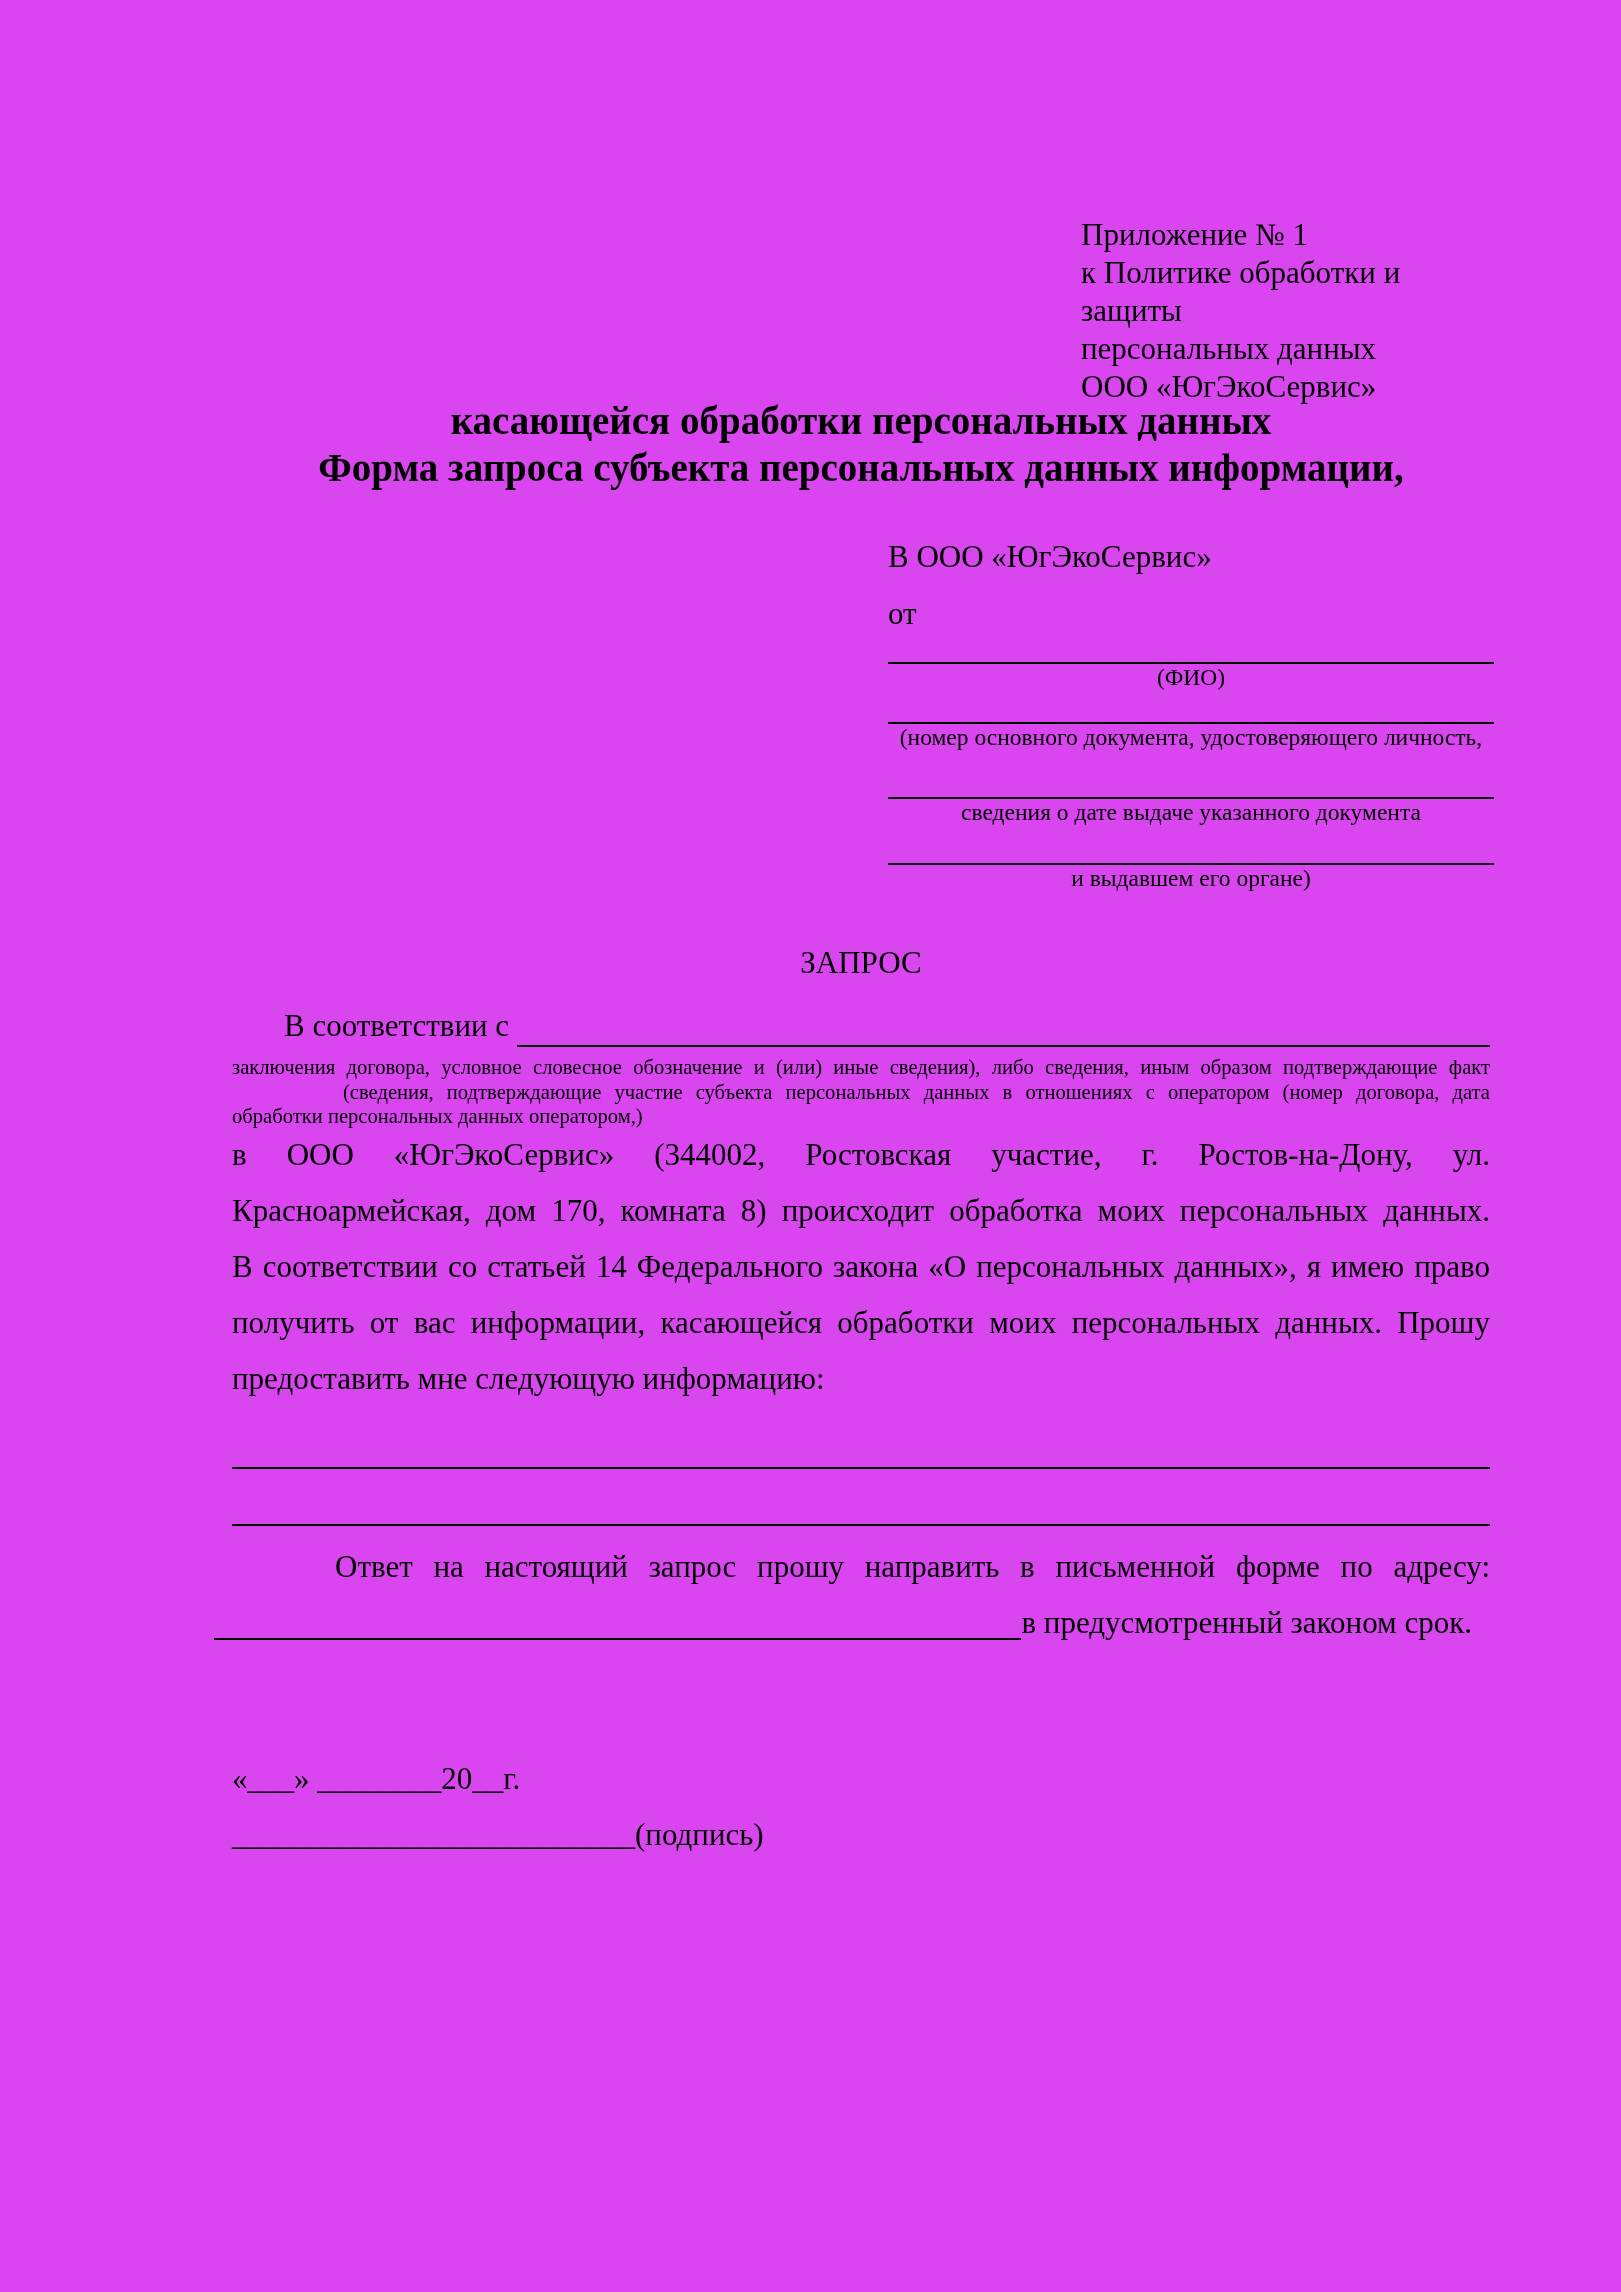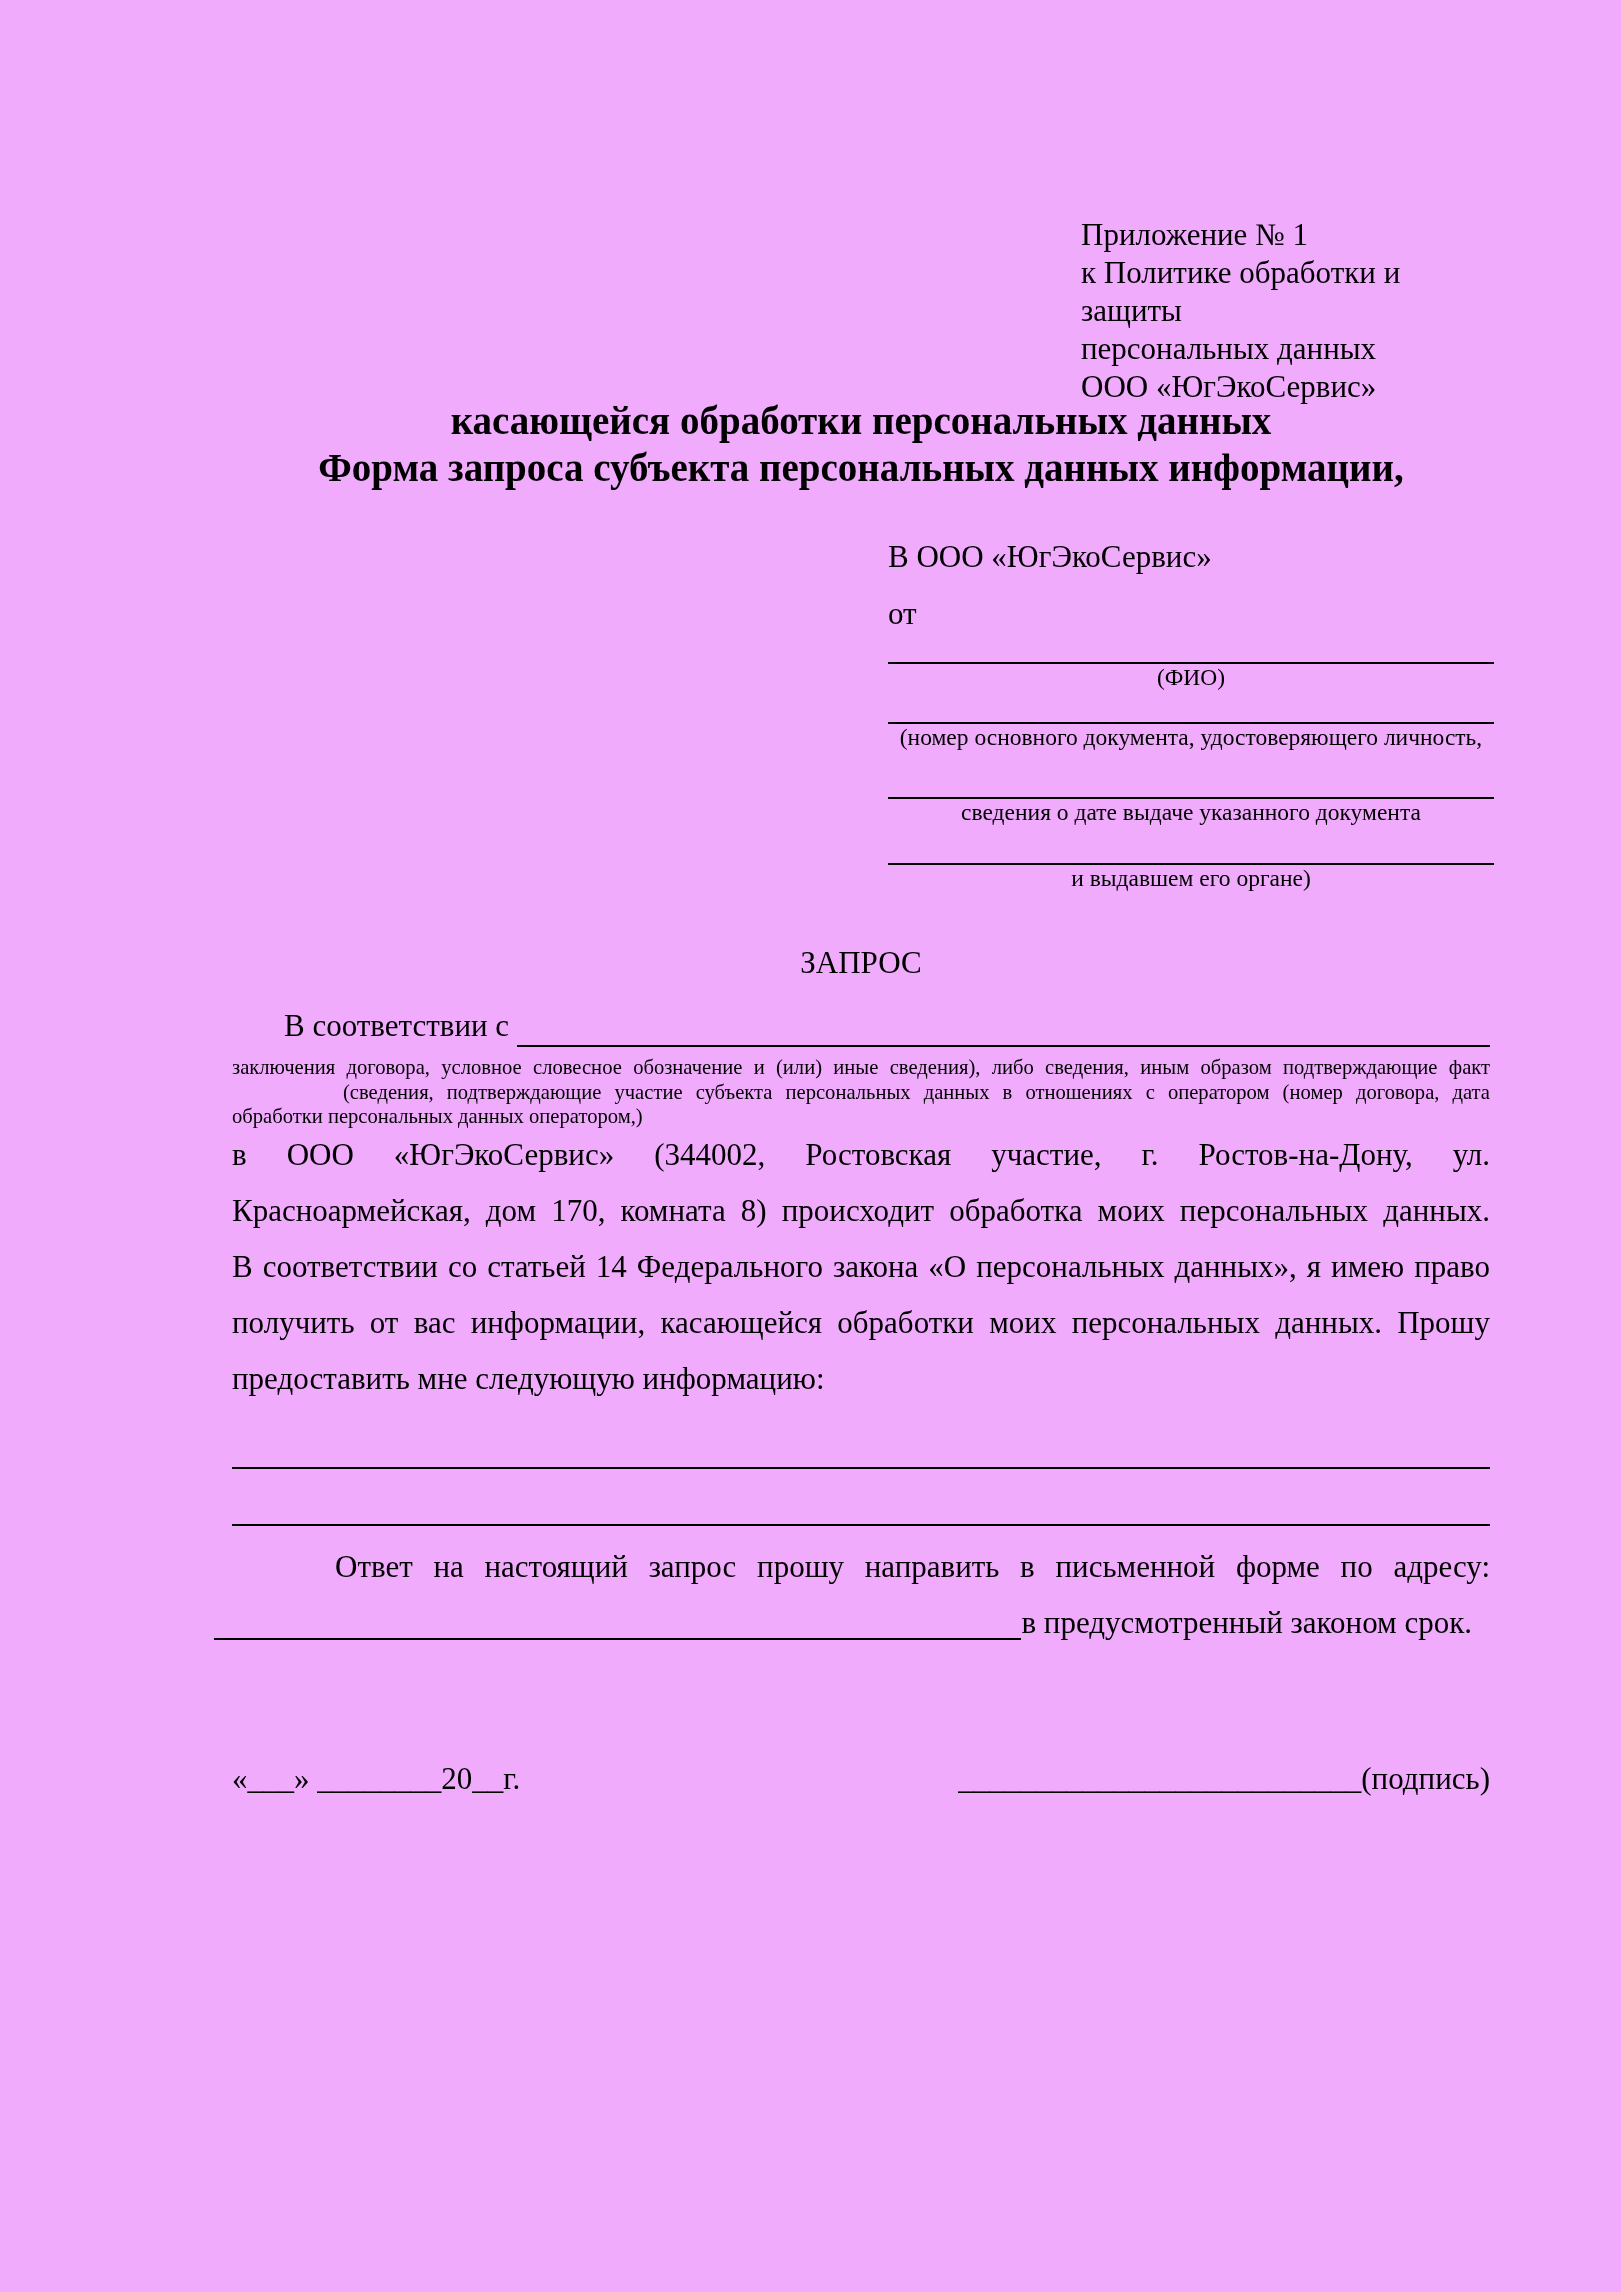--- a/index.html
+++ b/index.html
@@ -1,20 +1,20 @@
 <!DOCTYPE html>
 <html lang="ru"><head>
 <meta charset="utf-8">
 <style>
   html, body { margin: 0; padding: 0; background: #ffffff; }
   .page {
     position: relative;
     width: 1621px;
     height: 2293px;
-    background: #f0abfc;
+    background: #d946ef;
     color: #000000;
     font-family: "Liberation Serif", "DejaVu Serif", serif;
     overflow: hidden;
   }
 
   
   .appendix {
     position: absolute;
     left: 1081px;
     top: 216px;
@@ -145,20 +145,21 @@
   
   .sig-row {
     position: absolute;
     left: 232px;
     top: 1751px;
     width: 1258px;
     display: flex;
     justify-content: space-between;
     font-size: 31px;
     line-height: 56px;
+    flex-direction: column;
   }
   .sig-row span { white-space: pre; }
 </style>
 </head>
 <body>
 
 <div class="page">
 
   <div class="appendix">
     <div>Приложение № 1</div>

